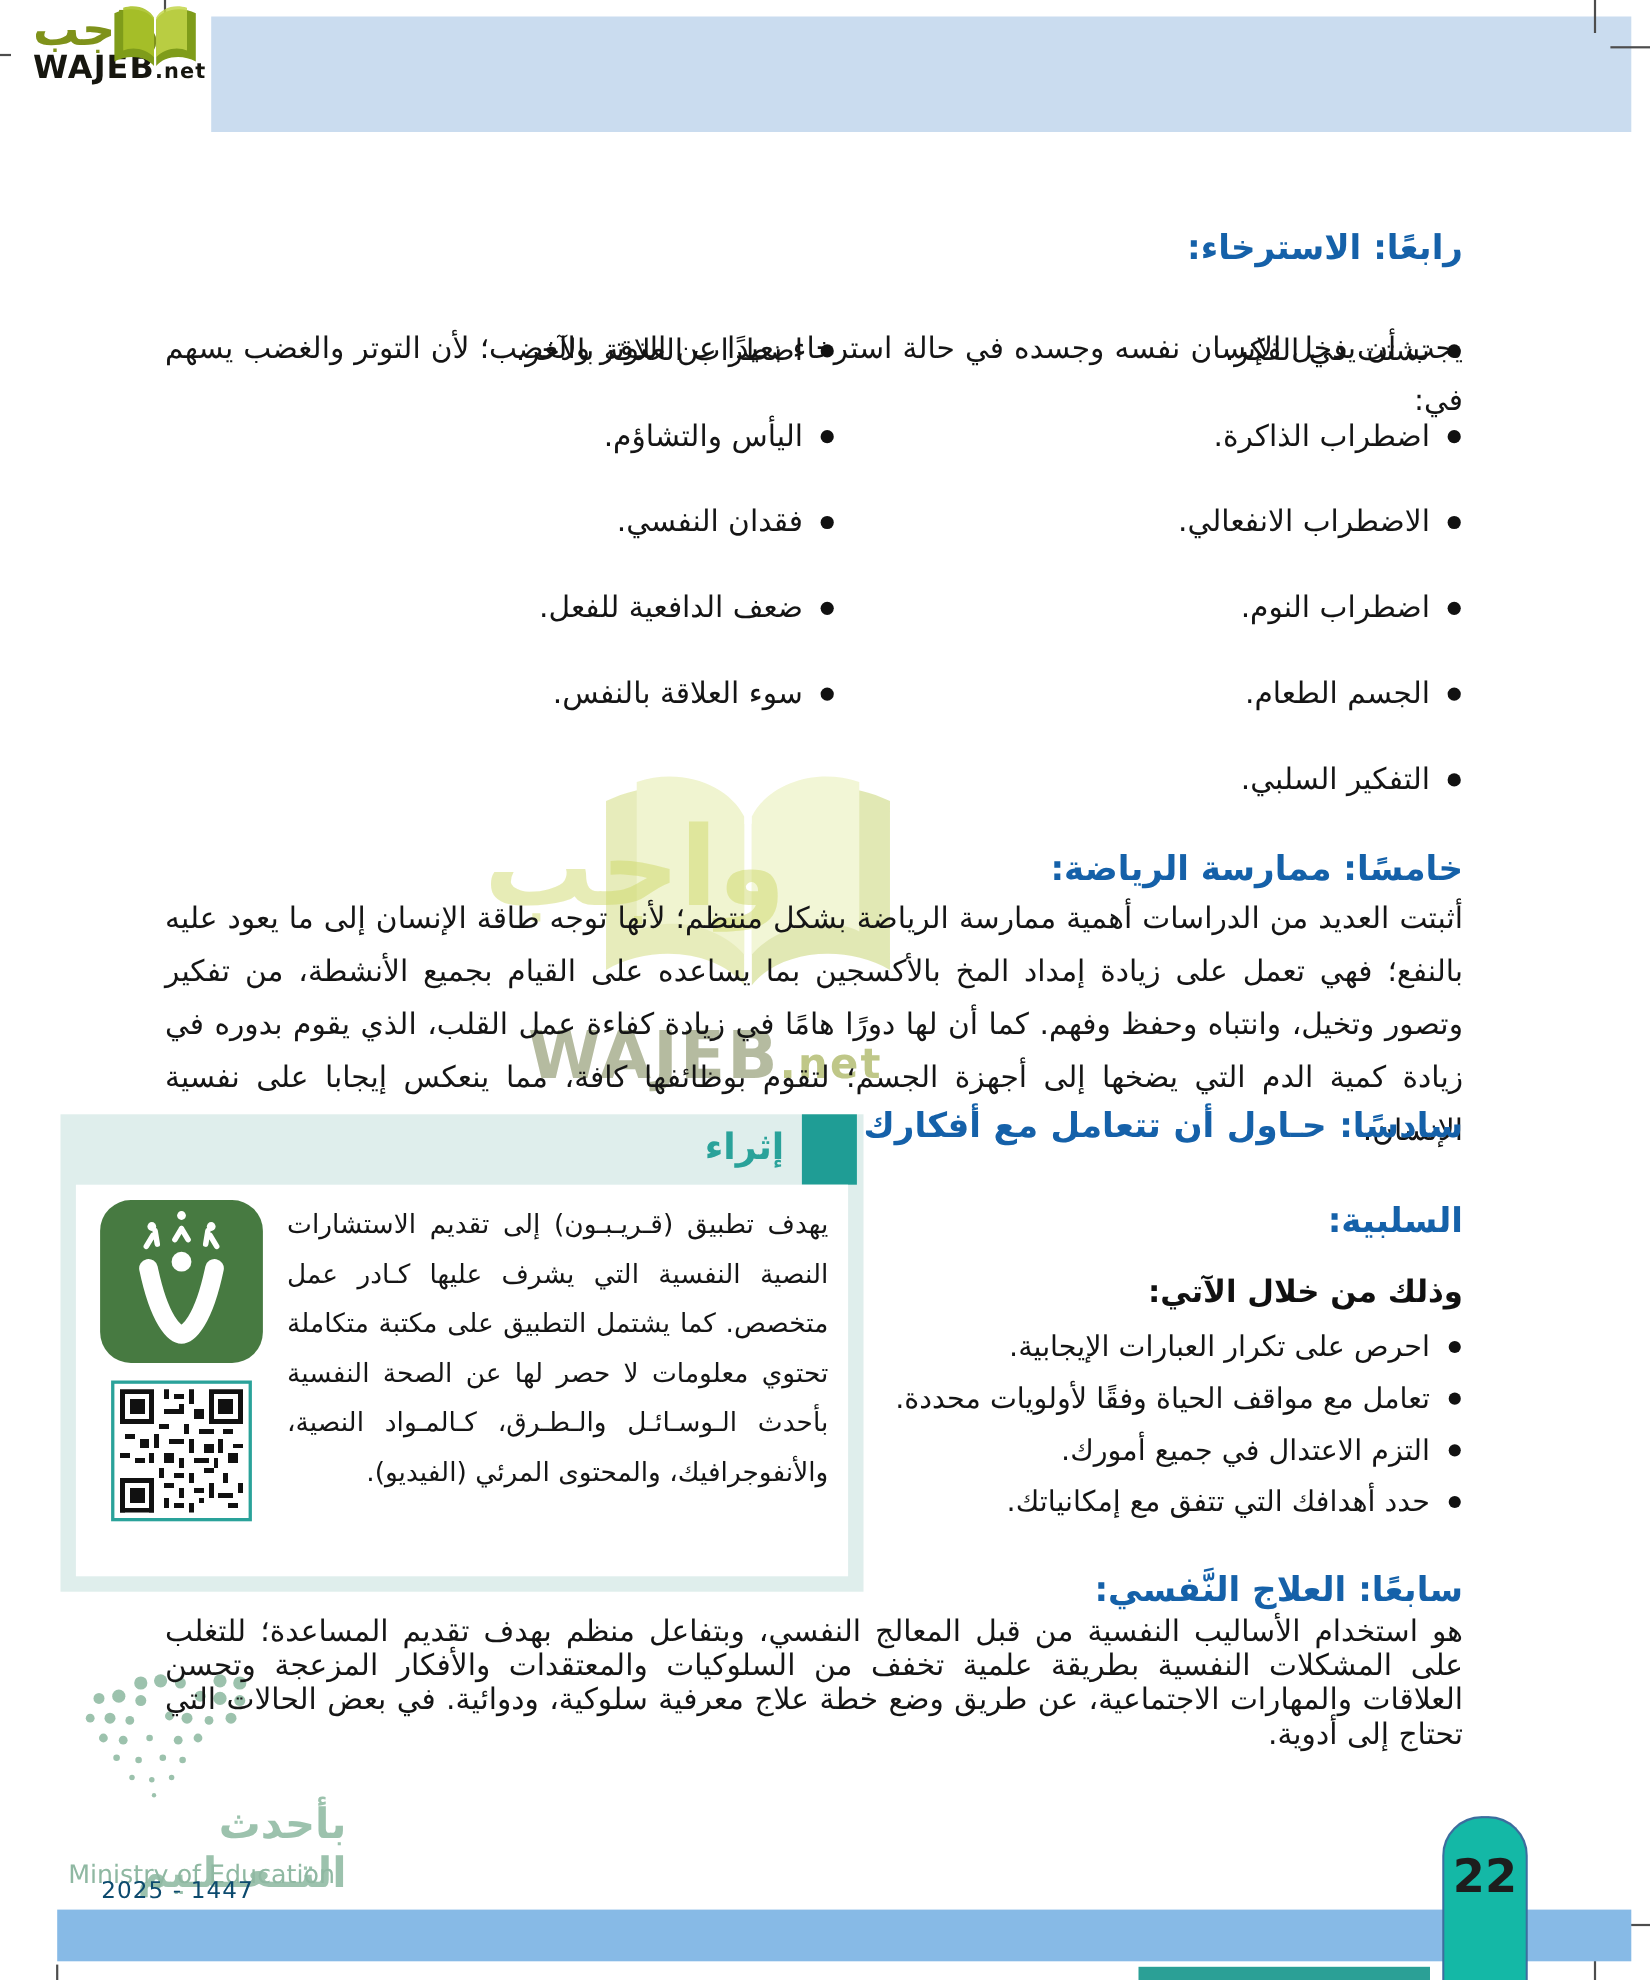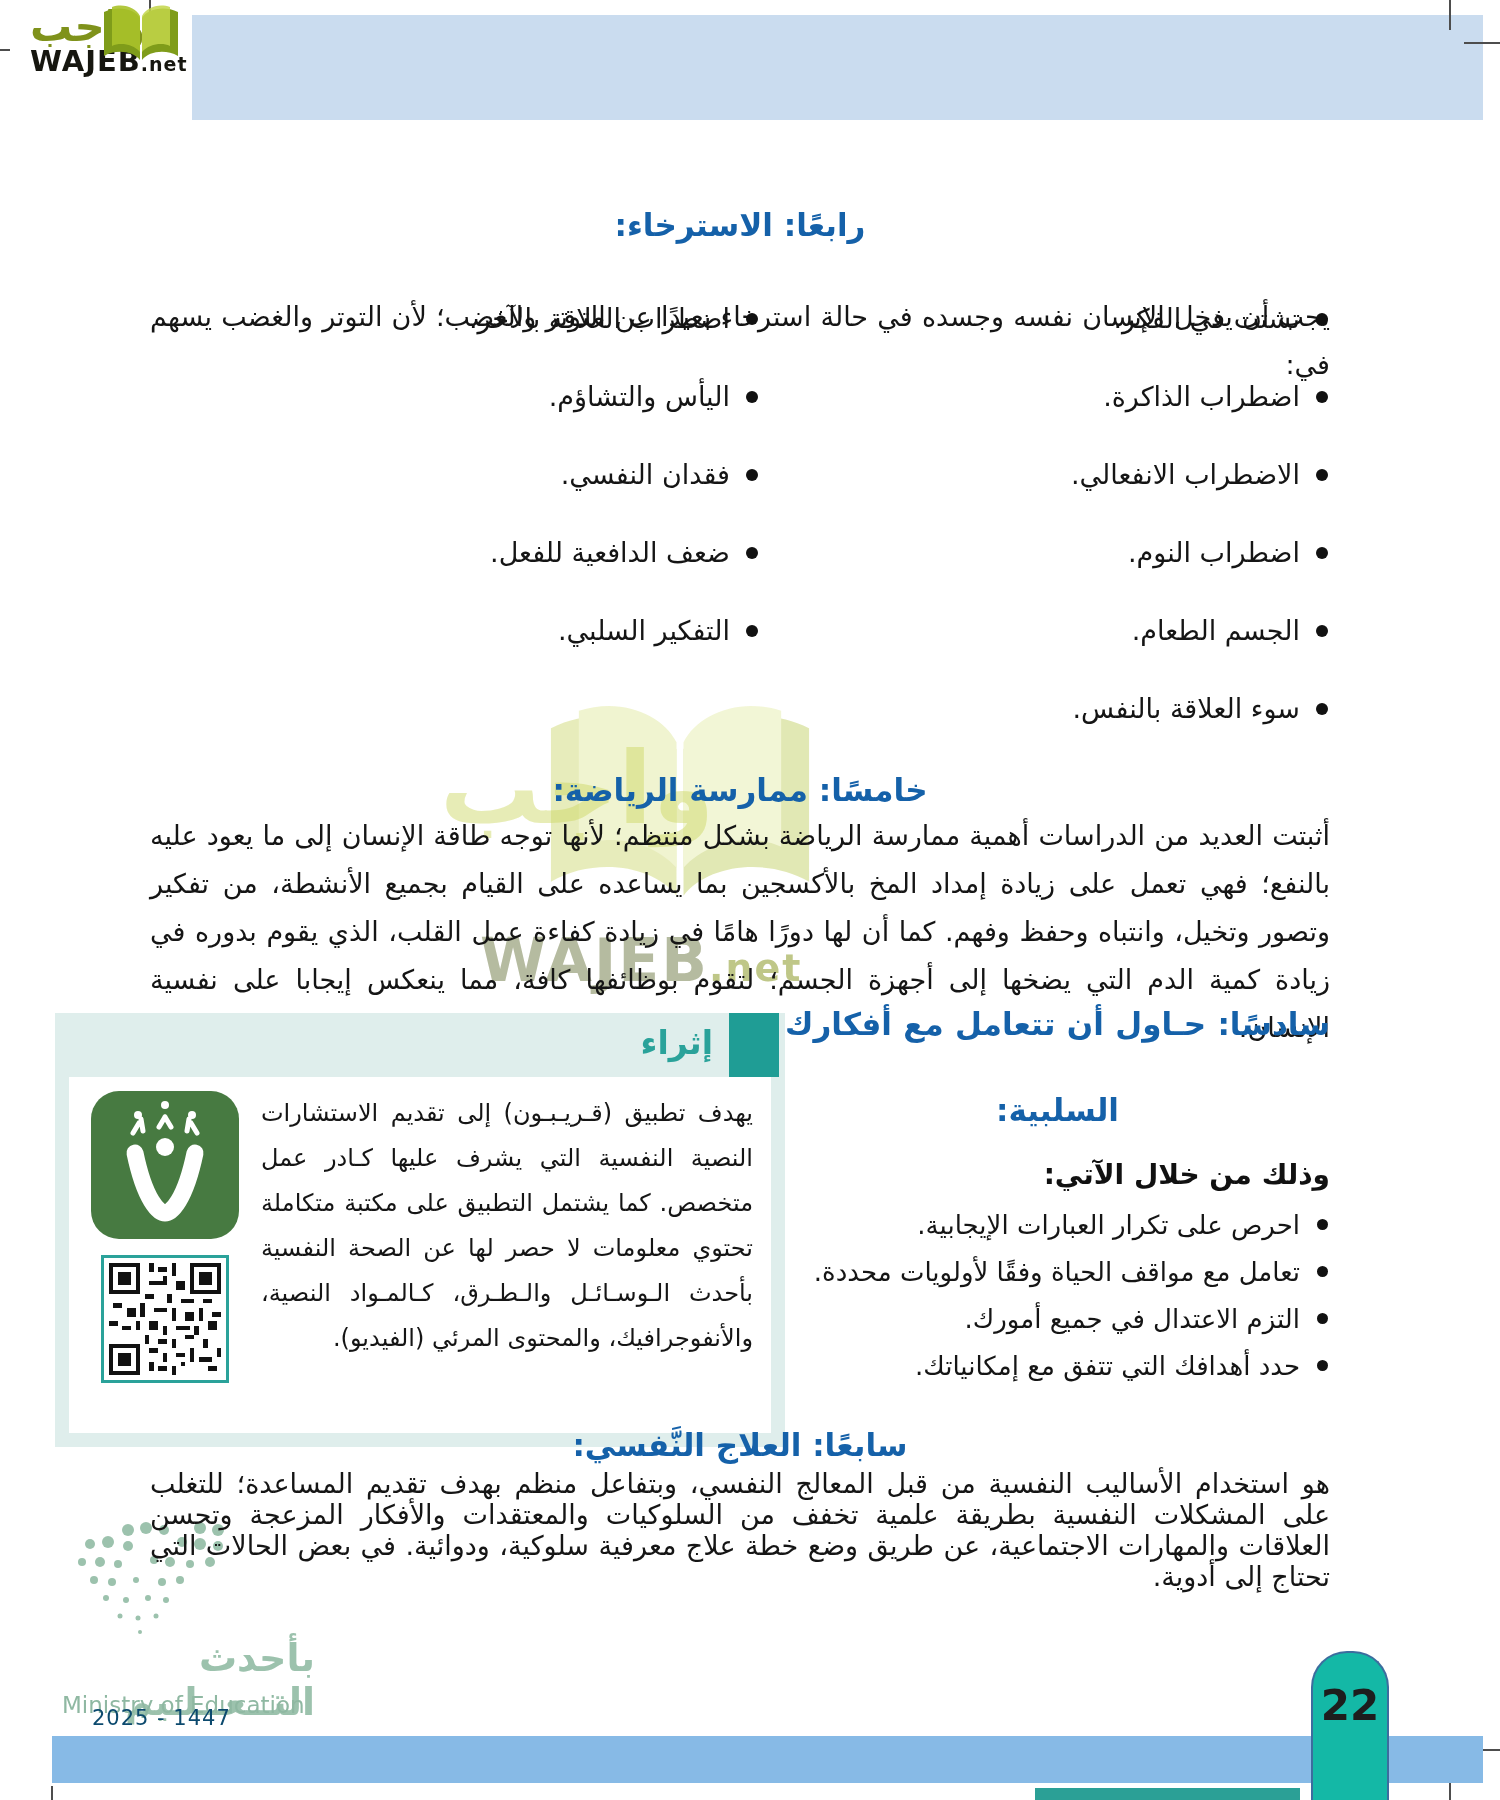--- a/index.html
+++ b/index.html
@@ -10,21 +10,21 @@
   .band-top{left:192px;top:15px;width:1291px;height:105px;background:#cadcef;}
   .band-bottom{left:52px;top:1736px;width:1431px;height:47px;background:#87bae6;}
   .teal-strip{left:1035px;top:1788px;width:265px;height:12px;background:#2ba096;}
   
   .crop{background:#4d4d4d;}
   
   .wajeb-ar{left:30px;top:6px;font-size:42px;font-weight:bold;color:#7f921b;direction:rtl;line-height:42px;}
   .wajeb-en{left:30px;top:44px;font-size:29px;font-weight:800;color:#16160f;letter-spacing:1px;}
   .wajeb-tld{font-size:19px;font-weight:700;color:#16160f;}
   
-  .h-blue{color:#1561a9;font-weight:bold;font-size:31px;direction:rtl;text-align:center;line-height:44px;}
+  .h-blue{color:#1561a9;font-weight:bold;font-size:31px;direction:rtl;text-align:right;line-height:44px;}
   .h-black{color:#111;font-weight:bold;font-size:28px;direction:rtl;text-align:right;}
   .body-text{font-size:27px;color:#151515;direction:rtl;text-align:justify;line-height:48px;}
   .jl{text-align:justify;text-align-last:justify;}
   
   .two-col{display:grid;grid-template-columns:570px 610px;direction:rtl;grid-auto-rows:78px;}
   .bullet-item{position:relative;padding-right:30px;direction:rtl;text-align:right;
                font-size:27px;color:#151515;line-height:38px;}
   .bullet-item::before{content:"";position:absolute;right:2px;top:13px;width:12px;height:12px;
                border-radius:50%;background:#111;}
   .v-list .bullet-item{line-height:46px;margin-bottom:1px;font-size:26px;}
@@ -97,22 +97,22 @@
   <div class="abs two-col z1" style="right:170px;top:300px;width:1180px;">
     <div class="bullet-item">تشتت في الفكر.</div>
     <div class="bullet-item">اضطراب العلاقة بالآخر.</div>
     <div class="bullet-item">اضطراب الذاكرة.</div>
     <div class="bullet-item">اليأس والتشاؤم.</div>
     <div class="bullet-item">الاضطراب الانفعالي.</div>
     <div class="bullet-item">فقدان النفسي.</div>
     <div class="bullet-item">اضطراب النوم.</div>
     <div class="bullet-item">ضعف الدافعية للفعل.</div>
     <div class="bullet-item">الجسم الطعام.</div>
+    <div class="bullet-item">سوء العلاقة بالنفس.</div>
     <div class="bullet-item">التفكير السلبي.</div>
-    <div class="bullet-item">سوء العلاقة بالنفس.</div>
   </div>
 
   <div class="abs h-blue z1" style="right:170px;top:768px;width:1180px;">خامسًا: ممارسة الرياضة:</div>
   <div class="abs body-text z1" style="right:170px;top:812px;width:1180px;line-height:48px;">أثبتت العديد من الدراسات أهمية ممارسة الرياضة بشكل منتظم؛ لأنها توجه طاقة الإنسان إلى ما يعود عليه بالنفع؛ فهي تعمل على زيادة إمداد المخ بالأكسجين بما يساعده على القيام بجميع الأنشطة، من تفكير وتصور وتخيل، وانتباه وحفظ وفهم. كما أن لها دورًا هامًا في زيادة كفاءة عمل القلب، الذي يقوم بدوره في زيادة كمية الدم التي يضخها إلى أجهزة الجسم؛ لتقوم بوظائفها كافة، مما ينعكس إيجابا على نفسية الإنسان.</div>
 
   <div class="abs enrich z1">
     <div class="enrich-sq"></div>
     <div class="enrich-title">إثراء</div>
     <div class="enrich-body">
       <div class="enrich-text">يهدف تطبيق (قـريـبـون) إلى تقديم الاستشارات النصية النفسية التي يشرف عليها كـادر عمل متخصص. كما يشتمل التطبيق على مكتبة متكاملة تحتوي معلومات لا حصر لها عن الصحة النفسية بأحدث الـوسـائـل والـطـرق، كـالمـواد النصية، والأنفوجرافيك، والمحتوى المرئي (الفيديو).</div>

